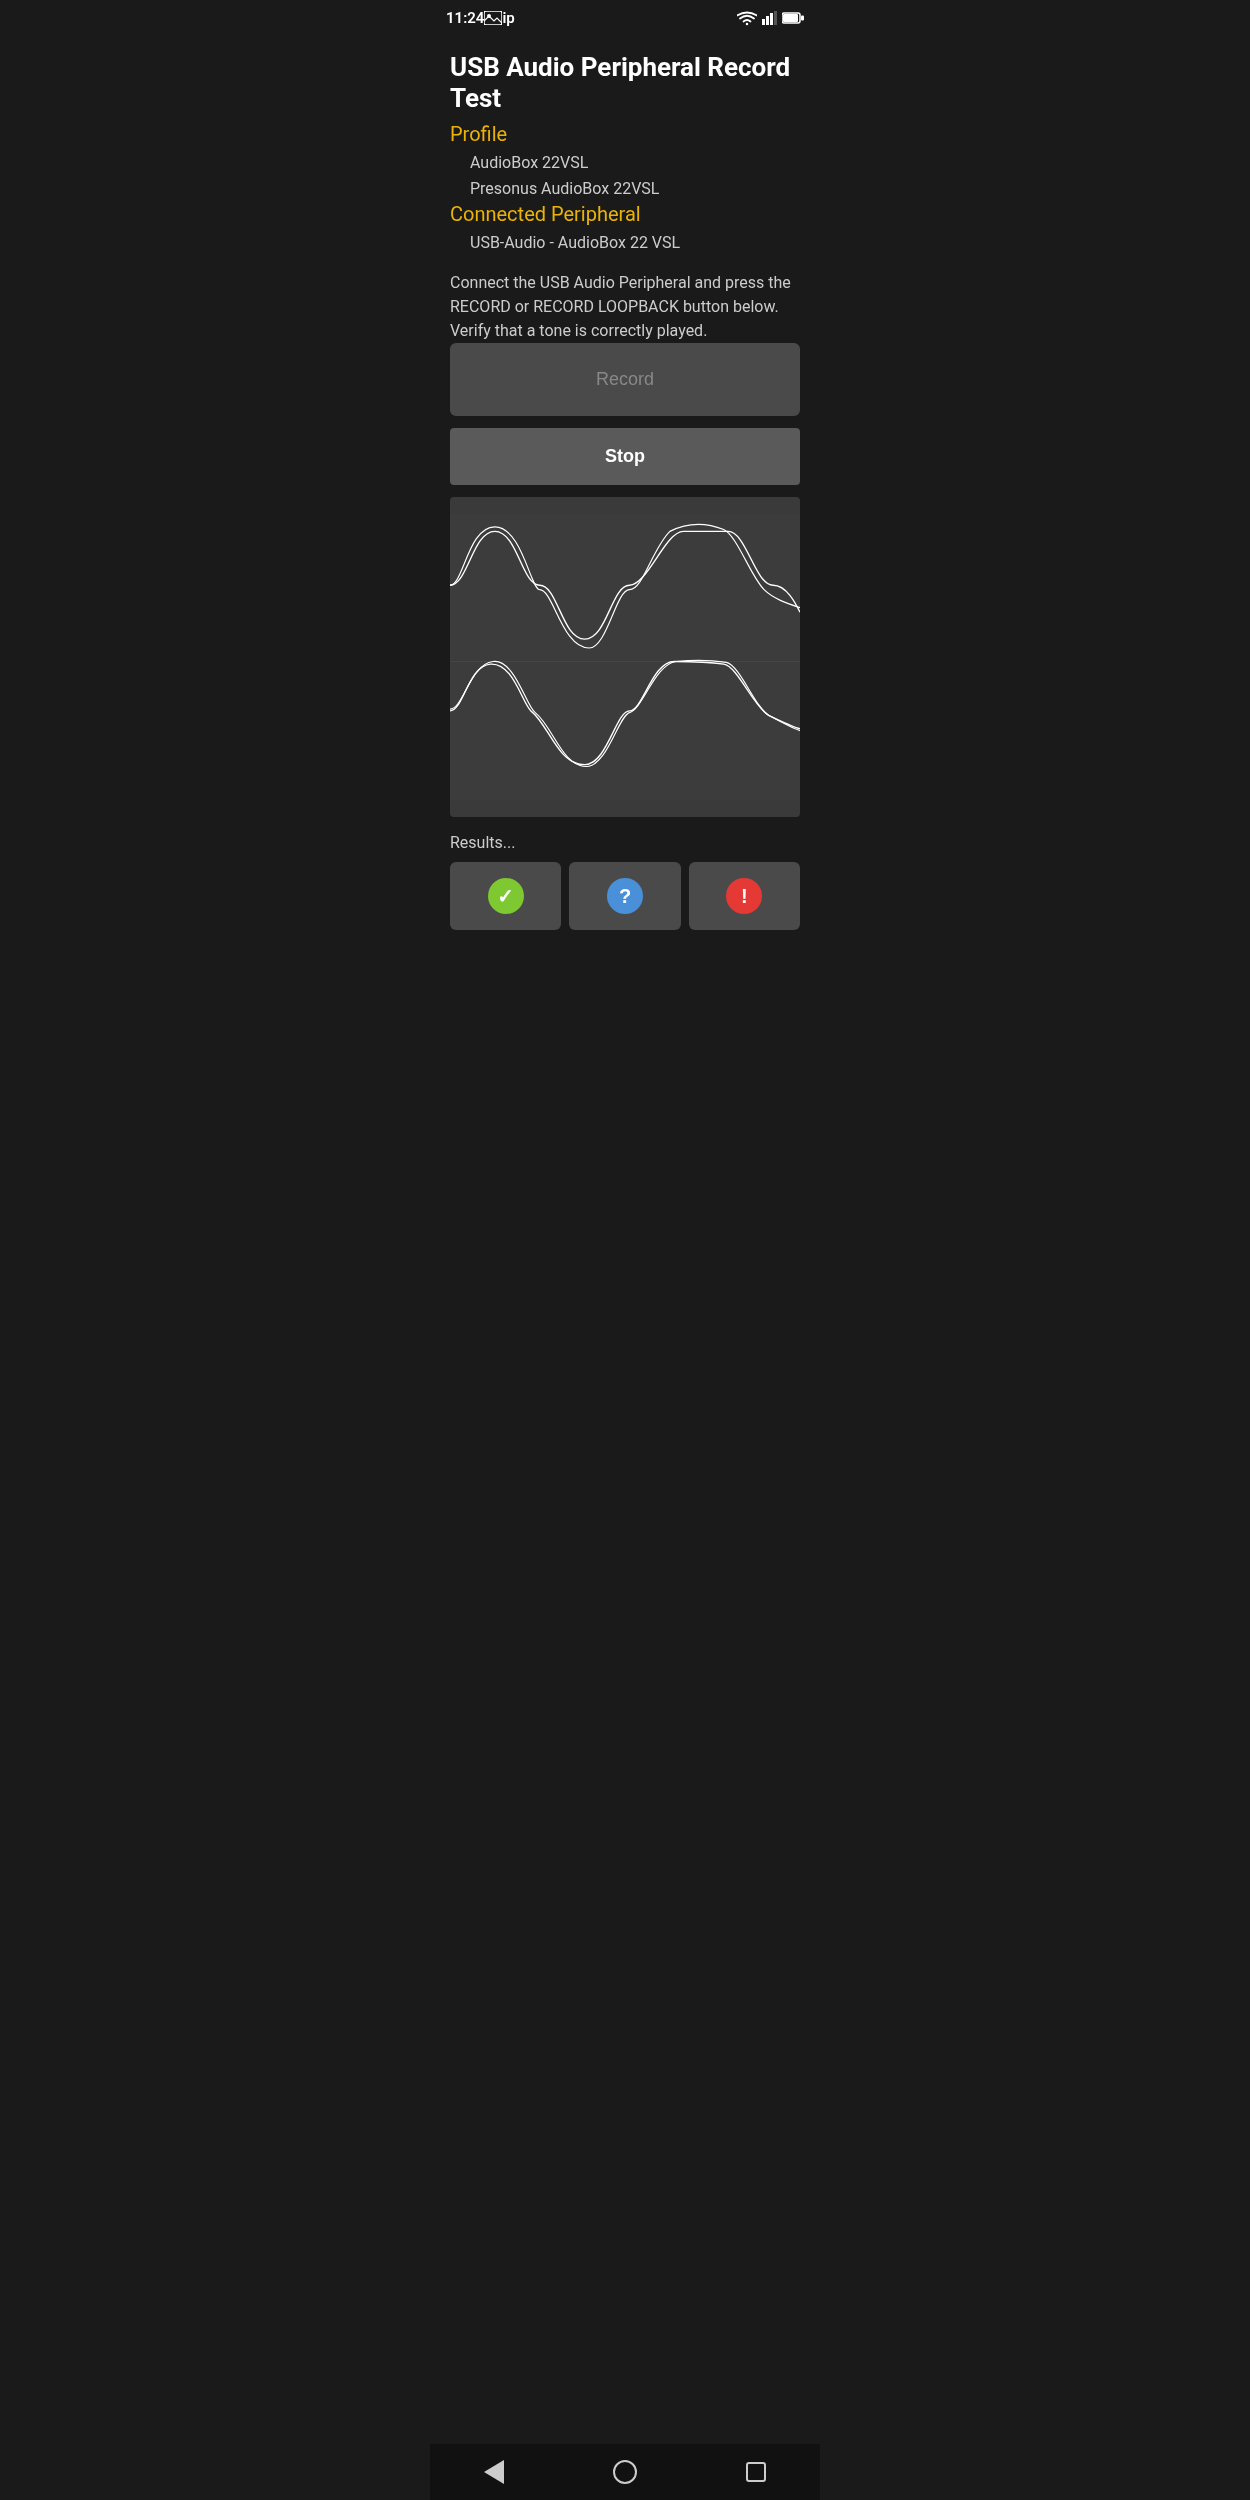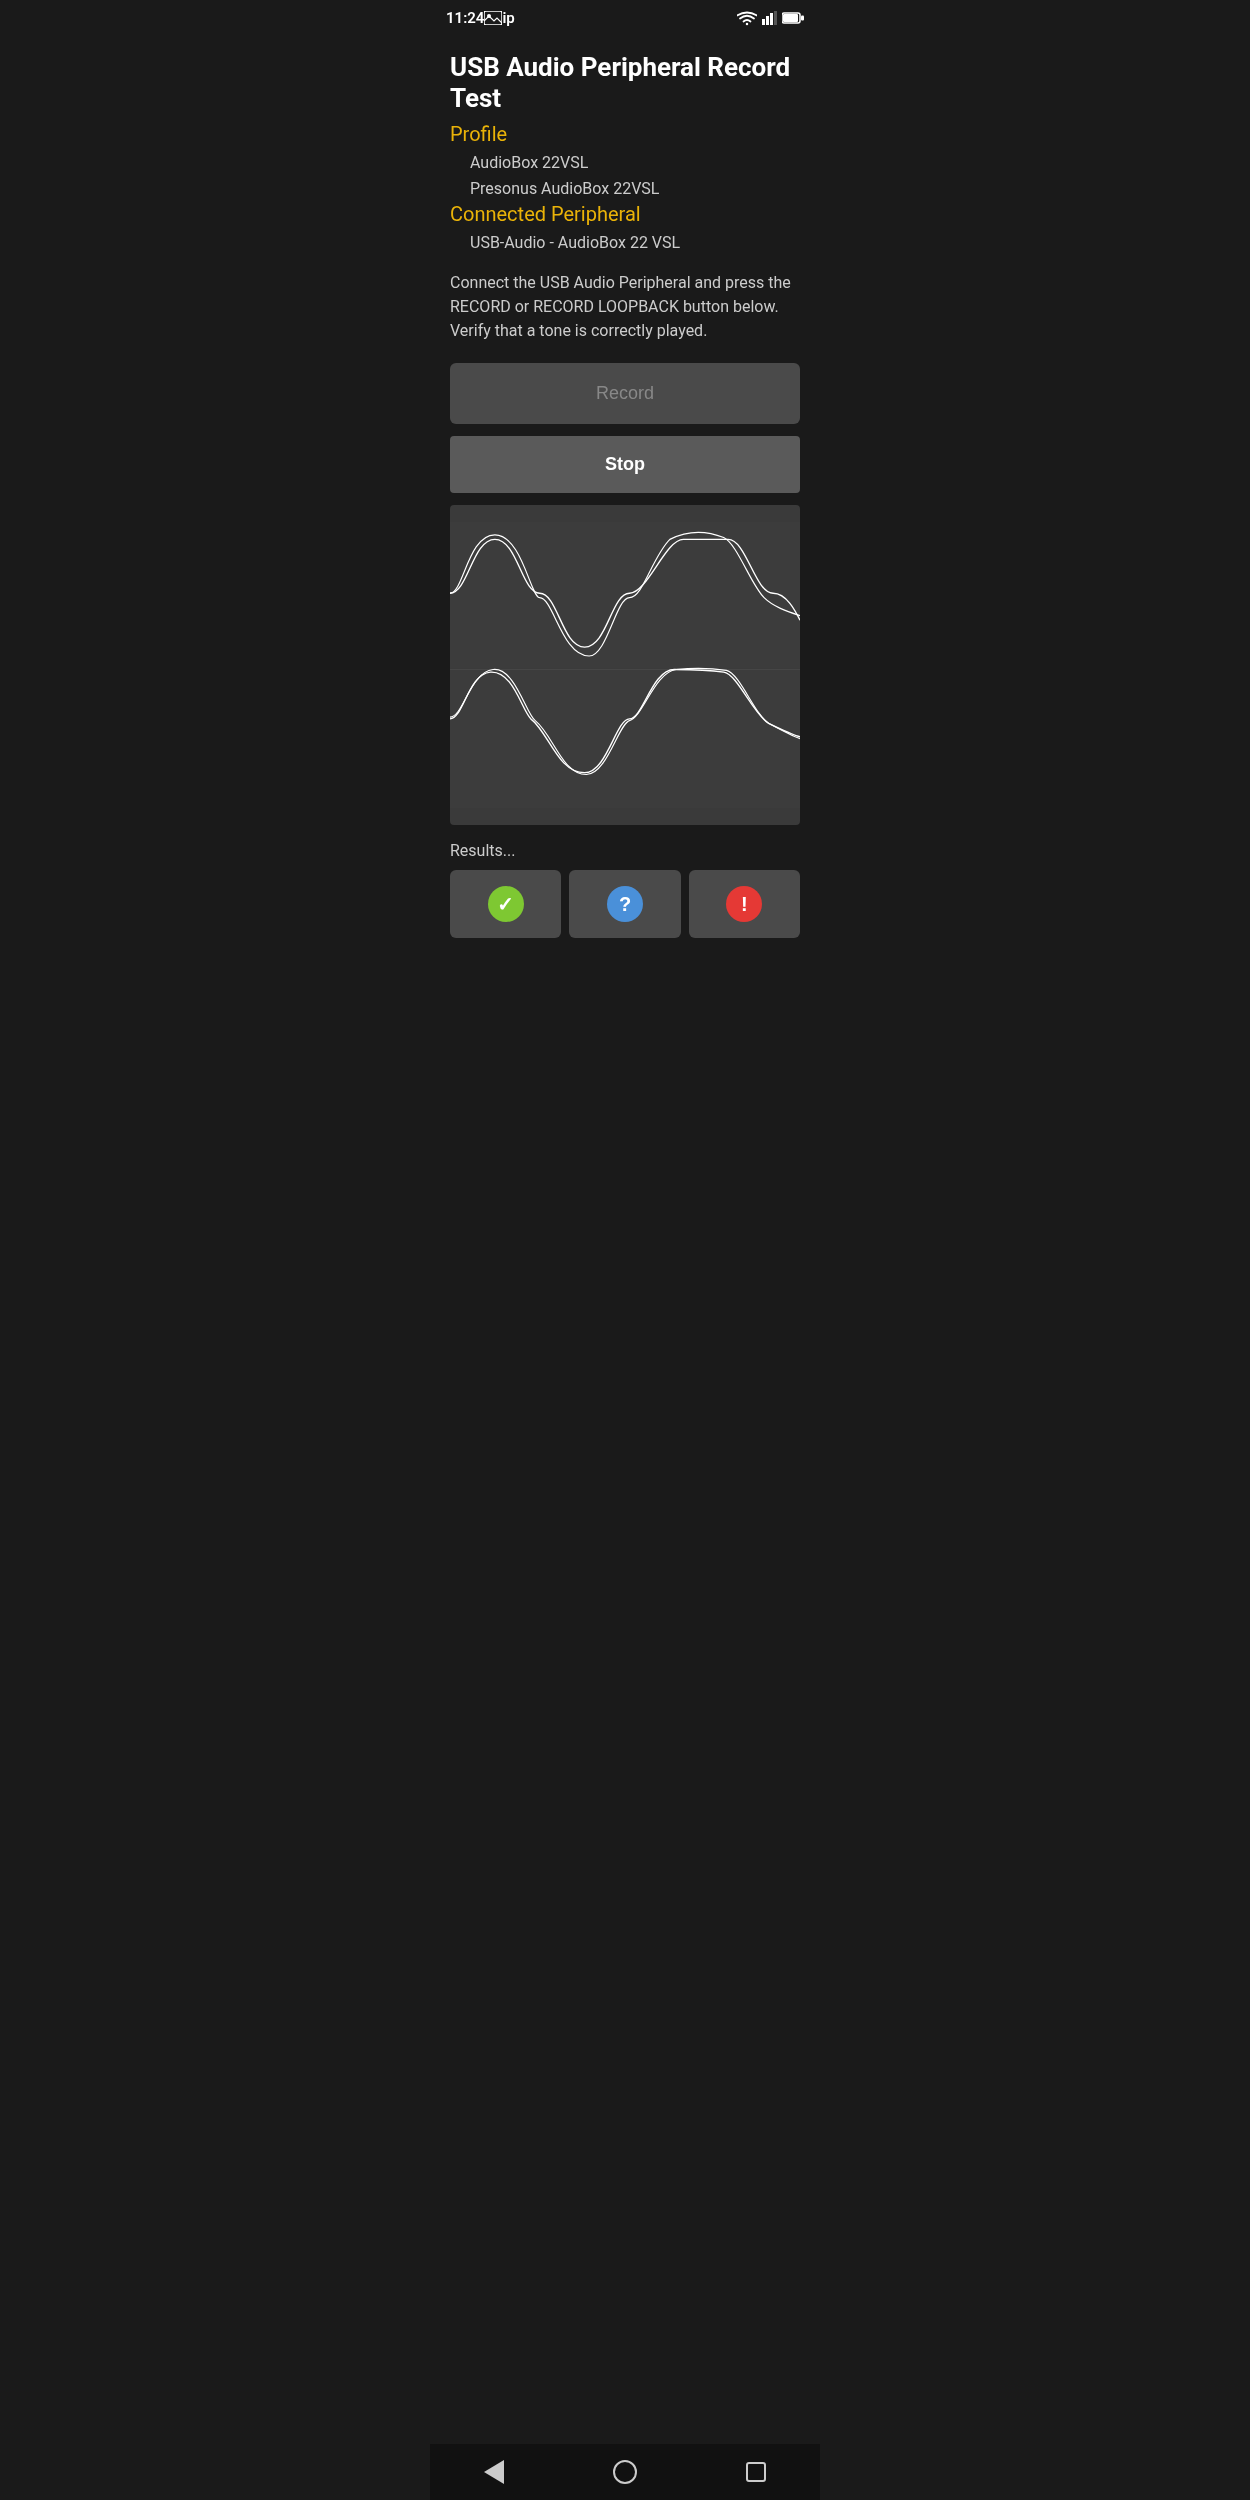--- a/index.html
+++ b/index.html
@@ -67,27 +67,26 @@
       font-size: 16px;
       color: #cccccc;
       padding-left: 20px;
       line-height: 1.6;
     }
 
     .instructions {
       font-size: 16px;
       color: #cccccc;
       line-height: 1.5;
-      margin-bottom: 20px;
     }
 
     
     .btn-record {
       width: 100%;
-      padding: 20px;
+      padding: 26px;
       background: #4a4a4a;
       border: none;
       border-radius: 6px;
       color: #888888;
       font-size: 18px;
       font-weight: 400;
       margin-bottom: 12px;
       cursor: pointer;
       text-align: center;
     }

